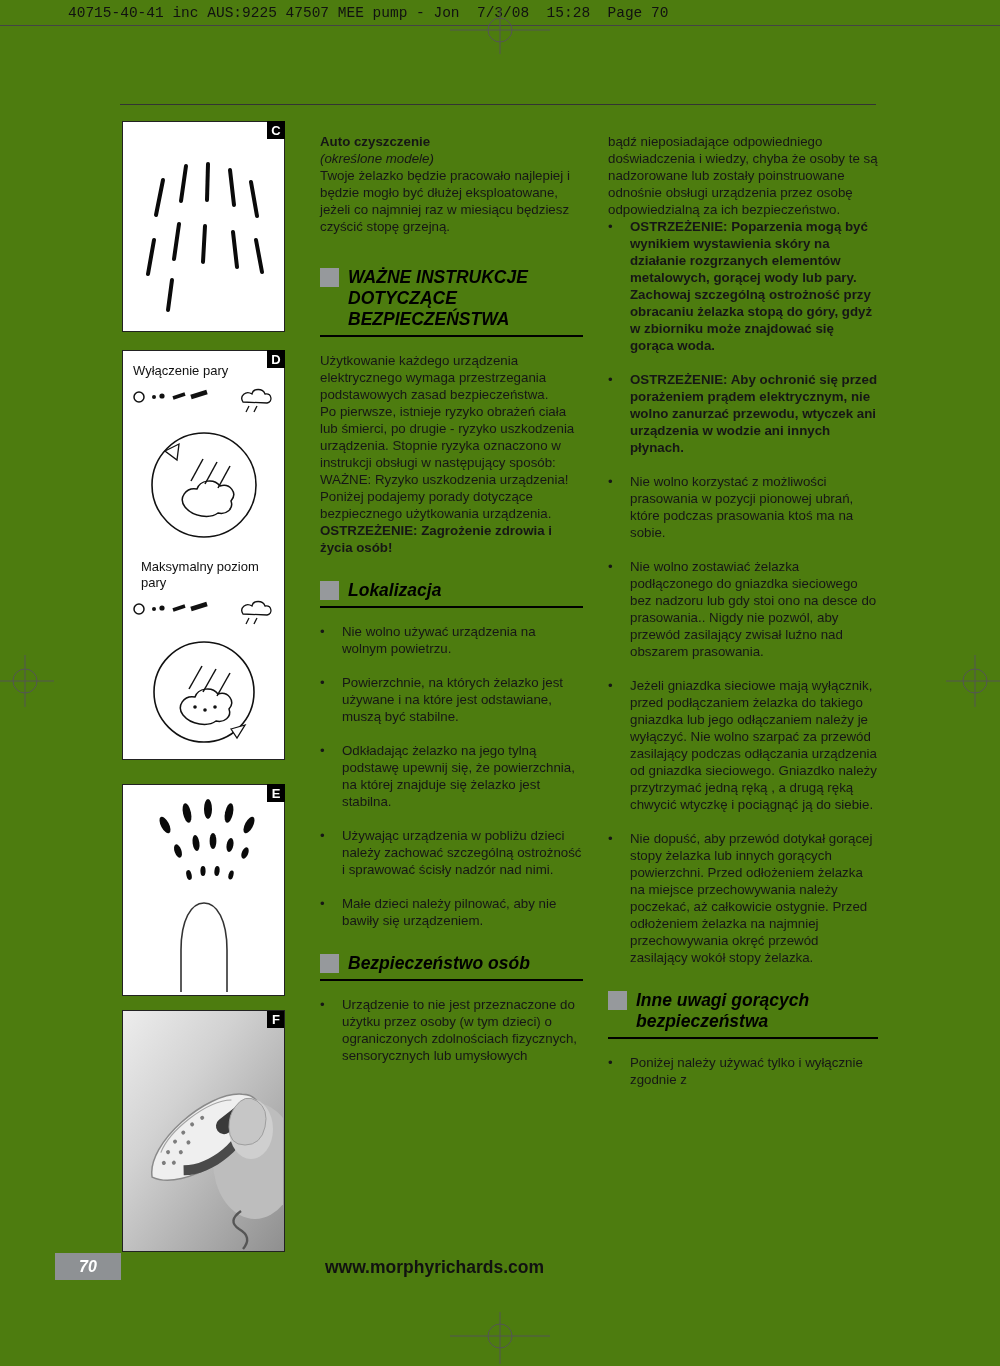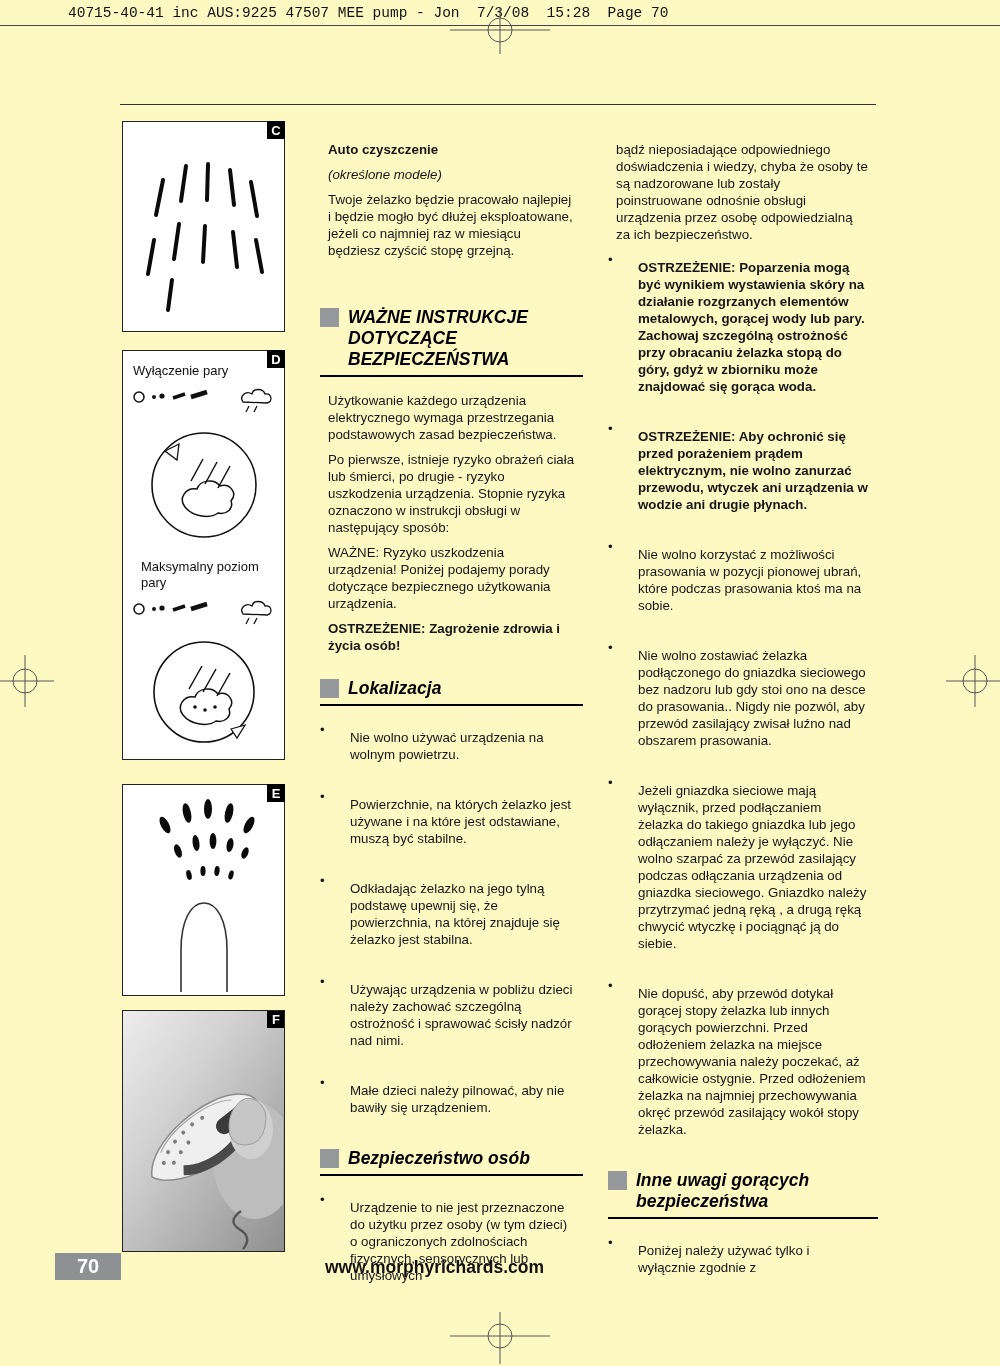--- a/index.html
+++ b/index.html
@@ -1,36 +1,36 @@
 <!DOCTYPE html>
 <html><head>
 <meta charset="utf-8">
 <style>
   *{box-sizing:border-box;margin:0;padding:0}
   body{width:1000px;height:1366px;background:#fff;font-family:"Liberation Sans",sans-serif;color:#161616;position:relative;overflow:hidden}
-  .page{position:absolute;left:0;top:0;width:1000px;height:1366px;background:#fef9c3}
+  .page{position:absolute;left:0;top:0;width:1000px;height:1366px;background:#4d7c0f}
   .header-line{position:absolute;left:68px;top:5px;font-family:"Liberation Mono","DejaVu Sans Mono",monospace;font-size:14.5px;color:#111;white-space:pre}
   .header-rule{position:absolute;left:0;top:25px;width:1000px;border-top:1.5px solid #444}
   .main-rule{position:absolute;left:120px;top:104px;width:756px;border-top:1.5px solid #333}
   .cropmark{position:absolute}
   .fig{position:absolute;border:1.4px solid #222;background:#fff}
   .fig-label{position:absolute;top:-1px;right:-1px;width:18px;height:18px;background:#000;color:#fff;font-weight:bold;font-size:13px;display:flex;align-items:center;justify-content:center;z-index:3}
   .caption{font-size:13px;line-height:16px;color:#111;position:absolute}
   .col{position:absolute;font-size:13.3px;line-height:17px;color:#161616}
-  .col p{margin:8px}
+  .col p{margin:0}
   .para{margin-bottom:17px}
   .b{font-weight:bold}
   .i{font-style:italic}
   .sec{margin:24px 0 15px 0;border-bottom:2px solid #000;padding-bottom:5px;display:flex;align-items:flex-start}
   .sec .sq{flex:0 0 19px;height:19px;background:#96999c;margin-right:9px;margin-top:1px}
   .sec h2{font-size:17.5px;line-height:21px;font-style:italic;font-weight:bold;color:#000}
   .bullet{display:flex;margin-bottom:17px}
   .bullet .dot{flex:0 0 22px}
   .bullet p{flex:1}
-  .footer-pagenum{position:absolute;left:55px;top:1253px;width:66px;height:27px;background:#8e9194;color:#fff;font-weight:bold;font-size:20px;display:flex;align-items:center;justify-content:center}
+  .footer-pagenum{position:absolute;left:55px;top:1253px;width:66px;height:27px;background:#8e9194;color:#fff;font-weight:bold;font-style:italic;font-size:16px;display:flex;align-items:center;justify-content:center}
   .footer-url{position:absolute;left:0;top:1257px;width:869px;text-align:center;font-weight:bold;font-size:17.5px;color:#111}
   .photo{background:linear-gradient(125deg,#ededed 0%,#d2d2d2 35%,#a9a9a9 75%,#8f8f8f 100%);overflow:hidden}
 </style>
 </head>
 <body>
 
 <div class="page">
 
   <div class="header-line">40715-40-41 inc AUS:9225 47507 MEE pump - Jon  7/3/08  15:28  Page 70</div>
   <div class="header-rule"></div>
@@ -177,21 +177,21 @@
       <ellipse cx="128" cy="118" rx="22" ry="30" fill="#cfcfcf"></ellipse>
       <path d="M112,96 q10,-14 22,-6 q12,8 8,26 q-4,18 -20,18 q-16,0 -16,-18 q0,-12 6,-20 Z" fill="#c6c6c6" stroke="#9e9e9e" stroke-width="1"></path>
     </svg>
   </div>
 
   <div class="col" style="left:320px;top:133px;width:263px">
     <p class="b">Auto czyszczenie</p>
     <p class="i">(określone modele)</p>
     <p class="para">Twoje żelazko będzie pracowało najlepiej i będzie mogło być dłużej eksploatowane, jeżeli co najmniej raz w miesiącu będziesz czyścić stopę grzejną.</p>
 
-    <div class="sec" style="margin-top:48px">
+    <div class="sec" style="margin-top:32px">
       <span class="sq"></span>
       <h2>WAŻNE INSTRUKCJE DOTYCZĄCE BEZPIECZEŃSTWA</h2>
     </div>
     <p class="para">Użytkowanie każdego urządzenia elektrycznego wymaga przestrzegania podstawowych zasad bezpieczeństwa.</p>
     <p class="para">Po pierwsze, istnieje ryzyko obrażeń ciała lub śmierci, po drugie - ryzyko uszkodzenia urządzenia. Stopnie ryzyka oznaczono w instrukcji obsługi w następujący sposób:</p>
     <p class="para">WAŻNE: Ryzyko uszkodzenia urządzenia! Poniżej podajemy porady dotyczące bezpiecznego użytkowania urządzenia.</p>
     <p class="para b">OSTRZEŻENIE: Zagrożenie zdrowia i życia osób!</p>
 
     <div class="sec">
       <span class="sq"></span>
@@ -231,21 +231,21 @@
 
   <div class="col" style="left:608px;top:133px;width:270px">
     <p class="para">bądź nieposiadające odpowiedniego doświadczenia i wiedzy, chyba że osoby te są nadzorowane lub zostały poinstruowane odnośnie obsługi urządzenia przez osobę odpowiedzialną za ich bezpieczeństwo.</p>
 
     <div class="bullet">
         <span class="dot">•</span>
         <p class="b">OSTRZEŻENIE: Poparzenia mogą być wynikiem wystawienia skóry na działanie rozgrzanych elementów metalowych, gorącej wody lub pary. Zachowaj szczególną ostrożność przy obracaniu żelazka stopą do góry, gdyż w zbiorniku może znajdować się gorąca woda.</p>
       </div>
     <div class="bullet">
         <span class="dot">•</span>
-        <p class="b">OSTRZEŻENIE: Aby ochronić się przed porażeniem prądem elektrycznym, nie wolno zanurzać przewodu, wtyczek ani urządzenia w wodzie ani drugie płynach.</p>
+        <p class="b">OSTRZEŻENIE: Aby ochronić się przed porażeniem prądem elektrycznym, nie wolno zanurzać przewodu, wtyczek ani urządzenia w wodzie ani innych płynach.</p>
       </div>
     <div class="bullet">
         <span class="dot">•</span>
         <p>Nie wolno korzystać z możliwości prasowania w pozycji pionowej ubrań, które podczas prasowania ktoś ma na sobie.</p>
       </div>
     <div class="bullet">
         <span class="dot">•</span>
         <p>Nie wolno zostawiać żelazka podłączonego do gniazdka sieciowego bez nadzoru lub gdy stoi ono na desce do prasowania.. Nigdy nie pozwól, aby przewód zasilający zwisał luźno nad obszarem prasowania.</p>
       </div>
     <div class="bullet">

